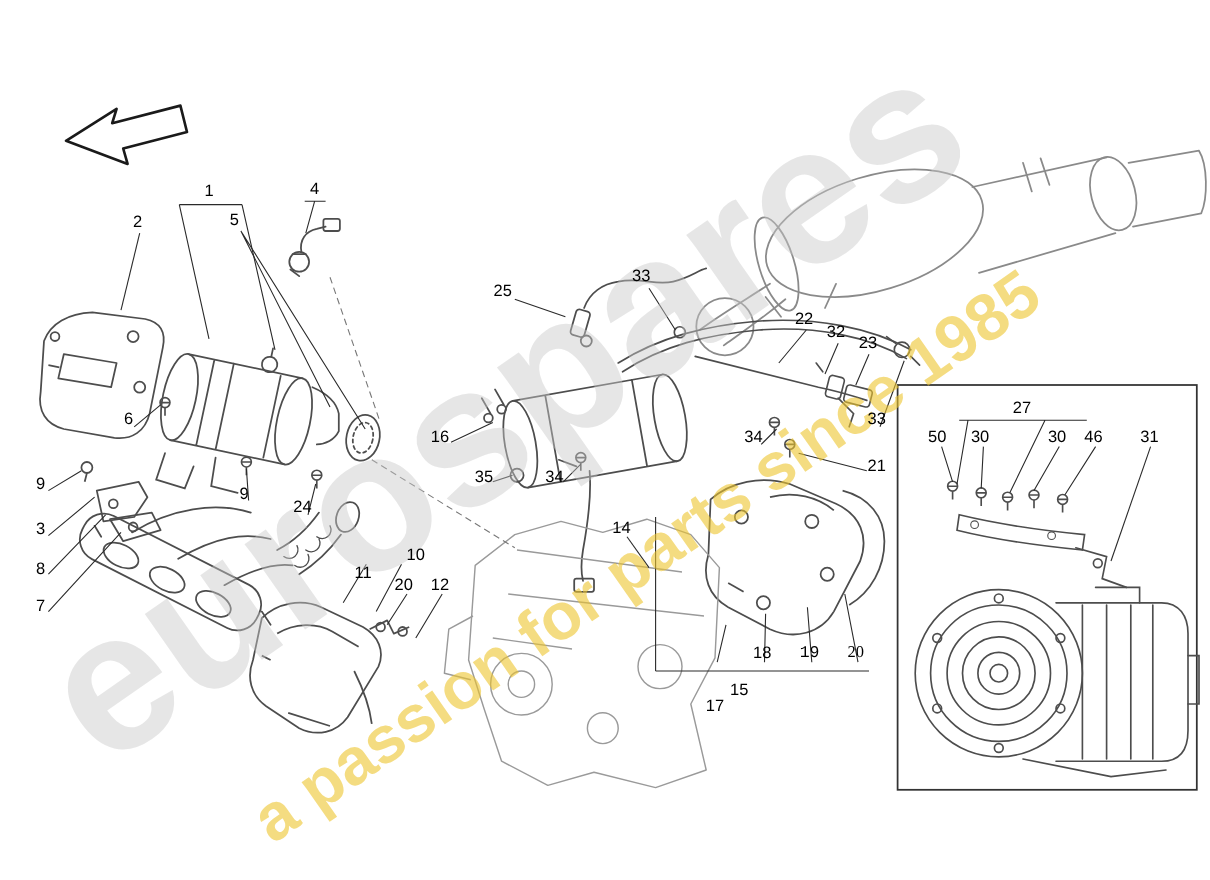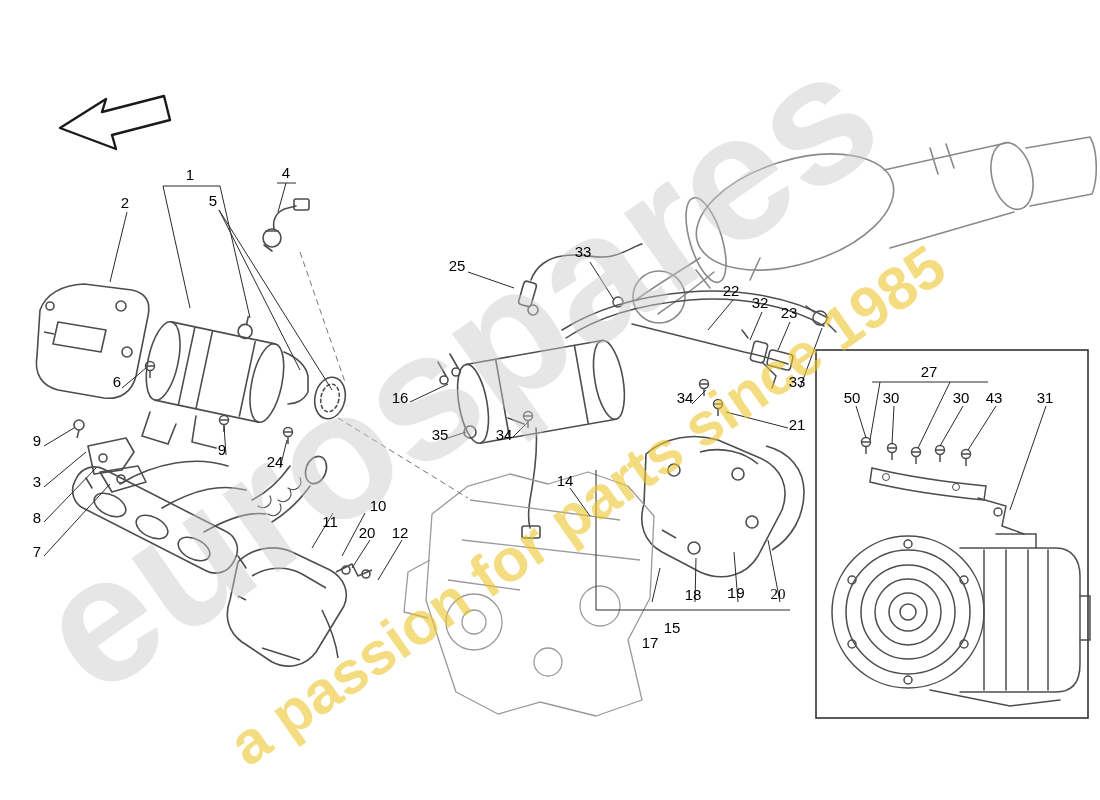--- a/index.html
+++ b/index.html
@@ -264,17 +264,17 @@
       <span class="callout" style="left: 565px; top: 480px;">14</span>
       <span class="callout" style="left: 650px; top: 594px; margin-top: 48px;">17</span>
       <span class="callout" style="left: 693px; top: 594px;">18</span>
       <span class="callout" style="left: 736px; top: 594px; font-family: Liberation Mono, monospace;">19</span>
       <span class="callout" style="left: 778px; top: 594px; font-family: Liberation Serif, serif;">20</span>
       <span class="callout" style="left: 672px; top: 627px;">15</span>
       <span class="callout" style="left: 852px; top: 397px;">50</span>
       <span class="callout" style="left: 891px; top: 397px;">30</span>
       <span class="callout" style="left: 929px; top: 371px; text-align: center;">27</span>
       <span class="callout" style="left: 961px; top: 397px;">30</span>
-      <span class="callout" style="left: 994px; top: 397px;">43</span>
+      <span class="callout" style="left: 994px; top: 397px;">46</span>
       <span class="callout" style="left: 1045px; top: 397px;">31</span>
     </div>
 
 </div>
 
 </body></html>

